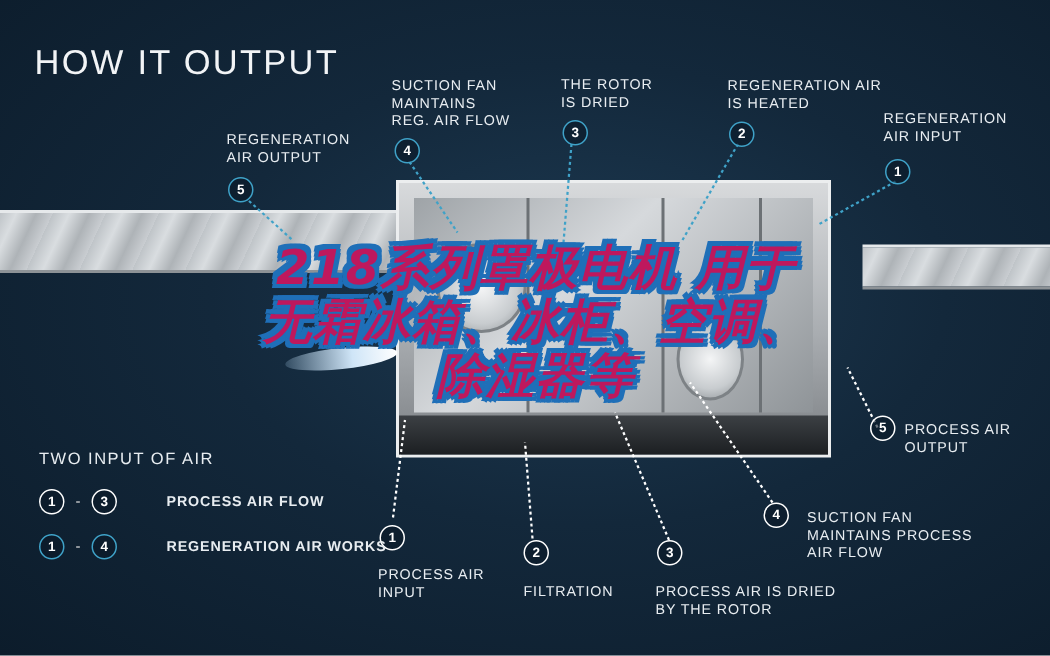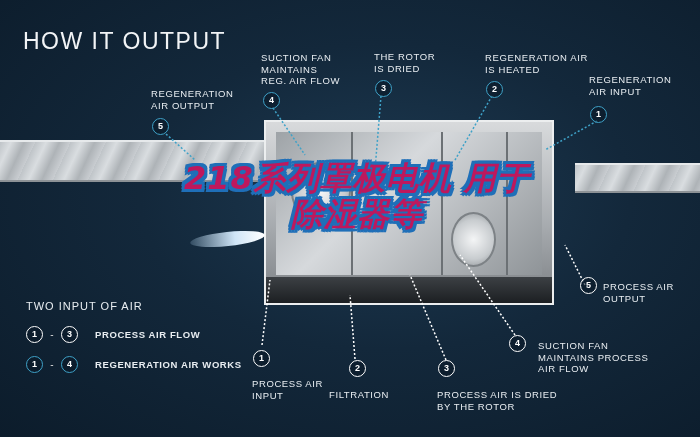--- a/index.html
+++ b/index.html
@@ -25,21 +25,21 @@
     border: 1.6px solid #ffffff;
     font-size: 9px; font-weight: 700; line-height: 14px; text-align: center;
     color: #ffffff; background: rgba(10,25,40,0.6);
   }
   .num.blue { border-color: #3fa2c8; }
   .legend-title {
     left: 26px; top: 300px; font-size: 11px; letter-spacing: 1px; color: #e8edf1;
   }
   .legend-row { display: flex; align-items: center; gap: 5px; }
   .legend-row .dash { font-size: 10px; color: #ddd; width: 8px; text-align: center; }
-  .legend-row .txt { margin-left: 12px; font-size: 9.5px; font-weight: 700; letter-spacing: 0.6px; color: #e8edf1; text-align: right; }
+  .legend-row .txt { margin-left: 28px; font-size: 9.5px; font-weight: 700; letter-spacing: 0.6px; color: #e8edf1; text-align: right; }
 
   
   .duct {
     height: 42px;
     background: repeating-linear-gradient(115deg, #bfc4c8 0px, #d9dde0 10px, #aeb3b7 22px, #c9cdd1 32px);
     border-top: 2px solid #e6e9eb; border-bottom: 2px solid #8d9296;
   }
   .cabinet {
     left: 264px; top: 120px; width: 290px; height: 185px;
     background: linear-gradient(180deg, #d8dadc 0%, #a9adb1 55%, #7c8084 100%);
@@ -136,21 +136,21 @@
 
 <div class="abs label" style="left:589px; top:74px;">REGENERATION
 AIR INPUT</div>
 <div class="abs num blue" style="left:590px; top:106px;">1</div>
 
 <div class="abs num" style="left:253px; top:350px;">1</div>
 <div class="abs label" style="left:252px; top:378px;">PROCESS AIR
 INPUT</div>
 
 <div class="abs num" style="left:349px; top:360px;">2</div>
-<div class="abs label" style="left:329px; top:389px;">FILTRATION</div>
+<div class="abs label" style="left:349px; top:389px;">FILTRATION</div>
 
 <div class="abs num" style="left:438px; top:360px;">3</div>
 <div class="abs label" style="left:437px; top:389px;">PROCESS AIR IS DRIED
 BY THE ROTOR</div>
 
 <div class="abs num" style="left:509px; top:335px;">4</div>
 <div class="abs label" style="left:538px; top:340px;">SUCTION FAN
 MAINTAINS PROCESS
 AIR FLOW</div>
 
@@ -167,14 +167,15 @@
 </div>
 <div class="abs legend-row" style="left:26px; top:356px;">
   <div class="num blue">1</div>
   <span class="dash">-</span>
   <div class="num blue">4</div>
   <span class="txt">REGENERATION AIR WORKS</span>
 </div>
 
 <div class="abs caption">
   <div>218系列罩极电机 用于</div>
+  <div>无霜冰箱、冰柜、空调、</div>
   <div>除湿器等</div>
 </div>
 
 </body></html>

